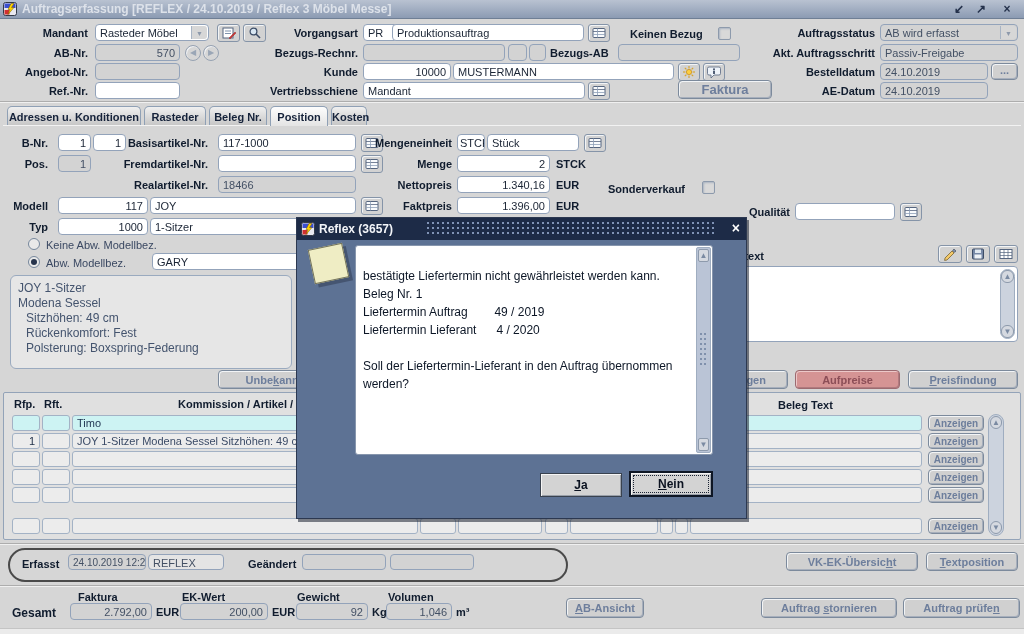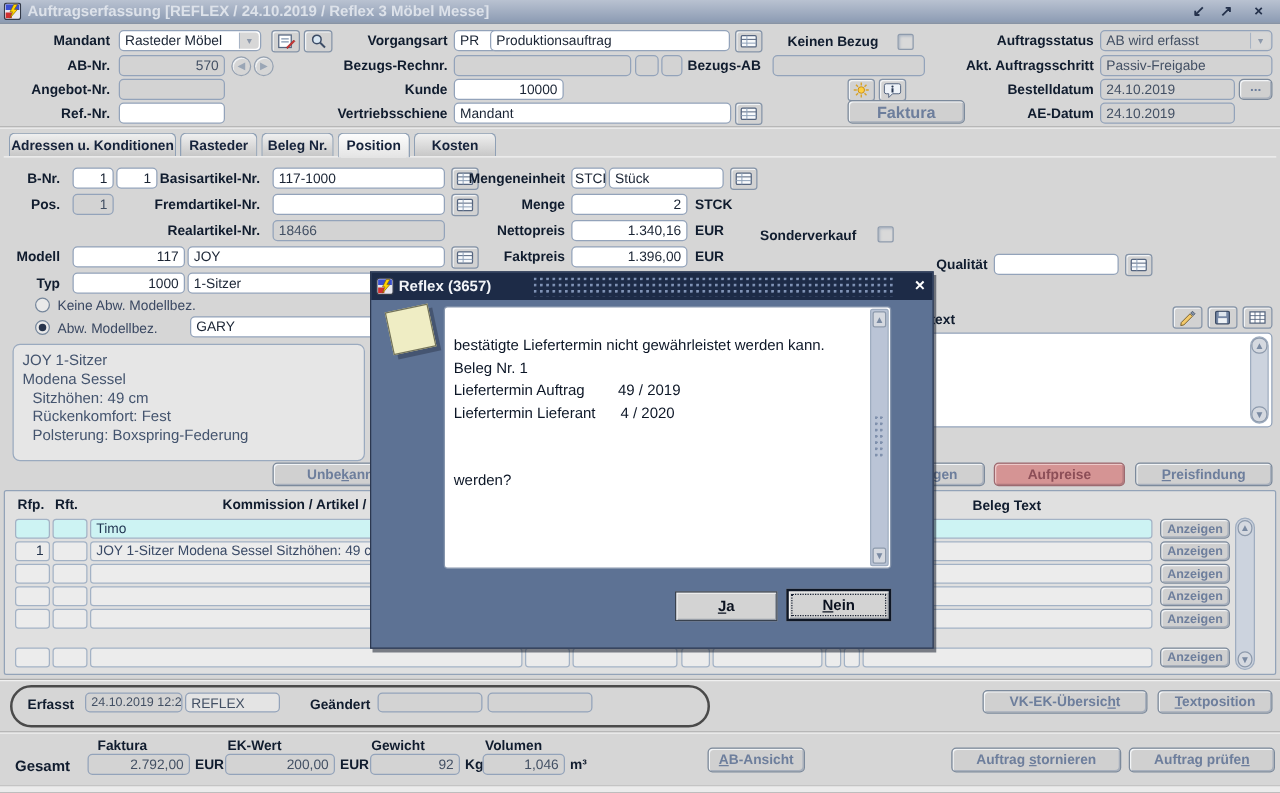--- a/index.html
+++ b/index.html
@@ -184,20 +184,21 @@
 
   <div class="lbl lblr" style="left:238px;top:47px;width:120px">Bezugs-Rechnr.</div>
   <div class="fld dis" style="left:363px;top:44px;width:142px"></div>
   <div class="fld dis" style="left:508px;top:44px;width:19px"></div>
   <div class="fld dis" style="left:529px;top:44px;width:17px"></div>
   <div class="lbl" style="left:550px;top:47px">Bezugs-AB</div>
   <div class="fld dis" style="left:618px;top:44px;width:122px"></div>
 
   <div class="lbl lblr" style="left:238px;top:66px;width:120px">Kunde</div>
   <div class="fld num" style="left:363px;top:63px;width:88px">10000</div>
+  <div class="fld" style="left:453px;top:63px;width:221px">MUSTERMANN</div>
   <div class="icobtn" style="left:678px;top:63px;width:22px;height:18px">
     <svg width="16" height="14">
         <use href="#i-sun"></use>
       </svg>
   </div>
   <div class="icobtn" style="left:703px;top:63px;width:22px;height:18px">
     <svg width="16" height="14">
         <use href="#i-info"></use>
       </svg>
   </div>
@@ -226,21 +227,21 @@
 
   <div class="lbl lblr" style="left:715px;top:85px;width:160px">AE-Datum</div>
   <div class="fld dis" style="left:880px;top:82px;width:108px">24.10.2019</div>
 
   <div class="groove" style="top:101px"></div>
 
   <div class="tab" style="left:7px;width:134px">Adressen u. Konditionen</div>
   <div class="tab" style="left:144px;width:62px">Rasteder</div>
   <div class="tab" style="left:209px;width:58px">Beleg Nr.</div>
   <div class="tab active" style="left:270px;width:58px">Position</div>
-  <div class="tab" style="left:331px;width:66px">Kosten</div>
+  <div class="tab" style="left:331px;width:36px">Kosten</div>
   <div style="position:absolute;left:3px;top:125px;width:1018px;height:1px;background:#f2f2f2"></div>
 
   <div class="lbl lblr" style="left:0;top:137px;width:48px">B-Nr.</div>
   <div class="fld num" style="left:58px;top:134px;width:33px">1</div>
   <div class="fld num" style="left:93px;top:134px;width:33px">1</div>
 
   <div class="lbl lblr" style="left:88px;top:137px;width:120px">Basisartikel-Nr.</div>
   <div class="fld" style="left:218px;top:134px;width:138px">117-1000</div>
   <div class="icobtn" style="left:361px;top:134px;width:22px;height:18px">
     <svg width="16" height="14">
@@ -443,20 +444,21 @@
       <div class="dlgpattern"></div>
       <span class="dlgclose">×</span>
     </div>
     <div class="note"></div>
     <div class="dlgmsg">
       <div class="msgline" style="top:23px">bestätigte Liefertermin nicht gewährleistet werden kann.</div>
       <div class="msgline" style="top:41px">Beleg Nr. 1</div>
       <div class="msgline" style="top:59px">Liefertermin Auftrag        49 / 2019</div>
       <div class="msgline" style="top:77px">Liefertermin Lieferant      4 / 2020</div>
       <div class="msgline" style="top:95px"></div>
+      <div class="msgline" style="top:113px">Soll der Liefertermin-Lieferant in den Auftrag übernommen</div>
       <div class="msgline" style="top:131px">werden?</div>
       <div class="sbtr sbtrack" style="right:1px;top:1px;bottom:1px;width:15px;border-radius:2px;background:#bac4d6">
         <div class="sbbtn" style="left:1px;top:1px;width:11px;height:13px;border-radius:2px">▲</div>
         <div style="position:absolute;left:3px;top:50%;margin-top:-17px;width:8px;height:34px;background-image:radial-gradient(circle at 1px 1px,#7f90ac 1px,transparent 1.3px);background-size:4px 5px"></div>
         <div class="sbbtn" style="left:1px;bottom:1px;width:11px;height:13px;border-radius:2px">▼</div>
       </div>
     </div>
     <div class="dbtn" style="left:243px;top:255px;width:82px;height:24px"><u>J</u>a</div>
     <div class="dbtn focusbtn" style="left:332px;top:253px;width:84px;height:26px"><u>N</u>ein</div>
   </div>

